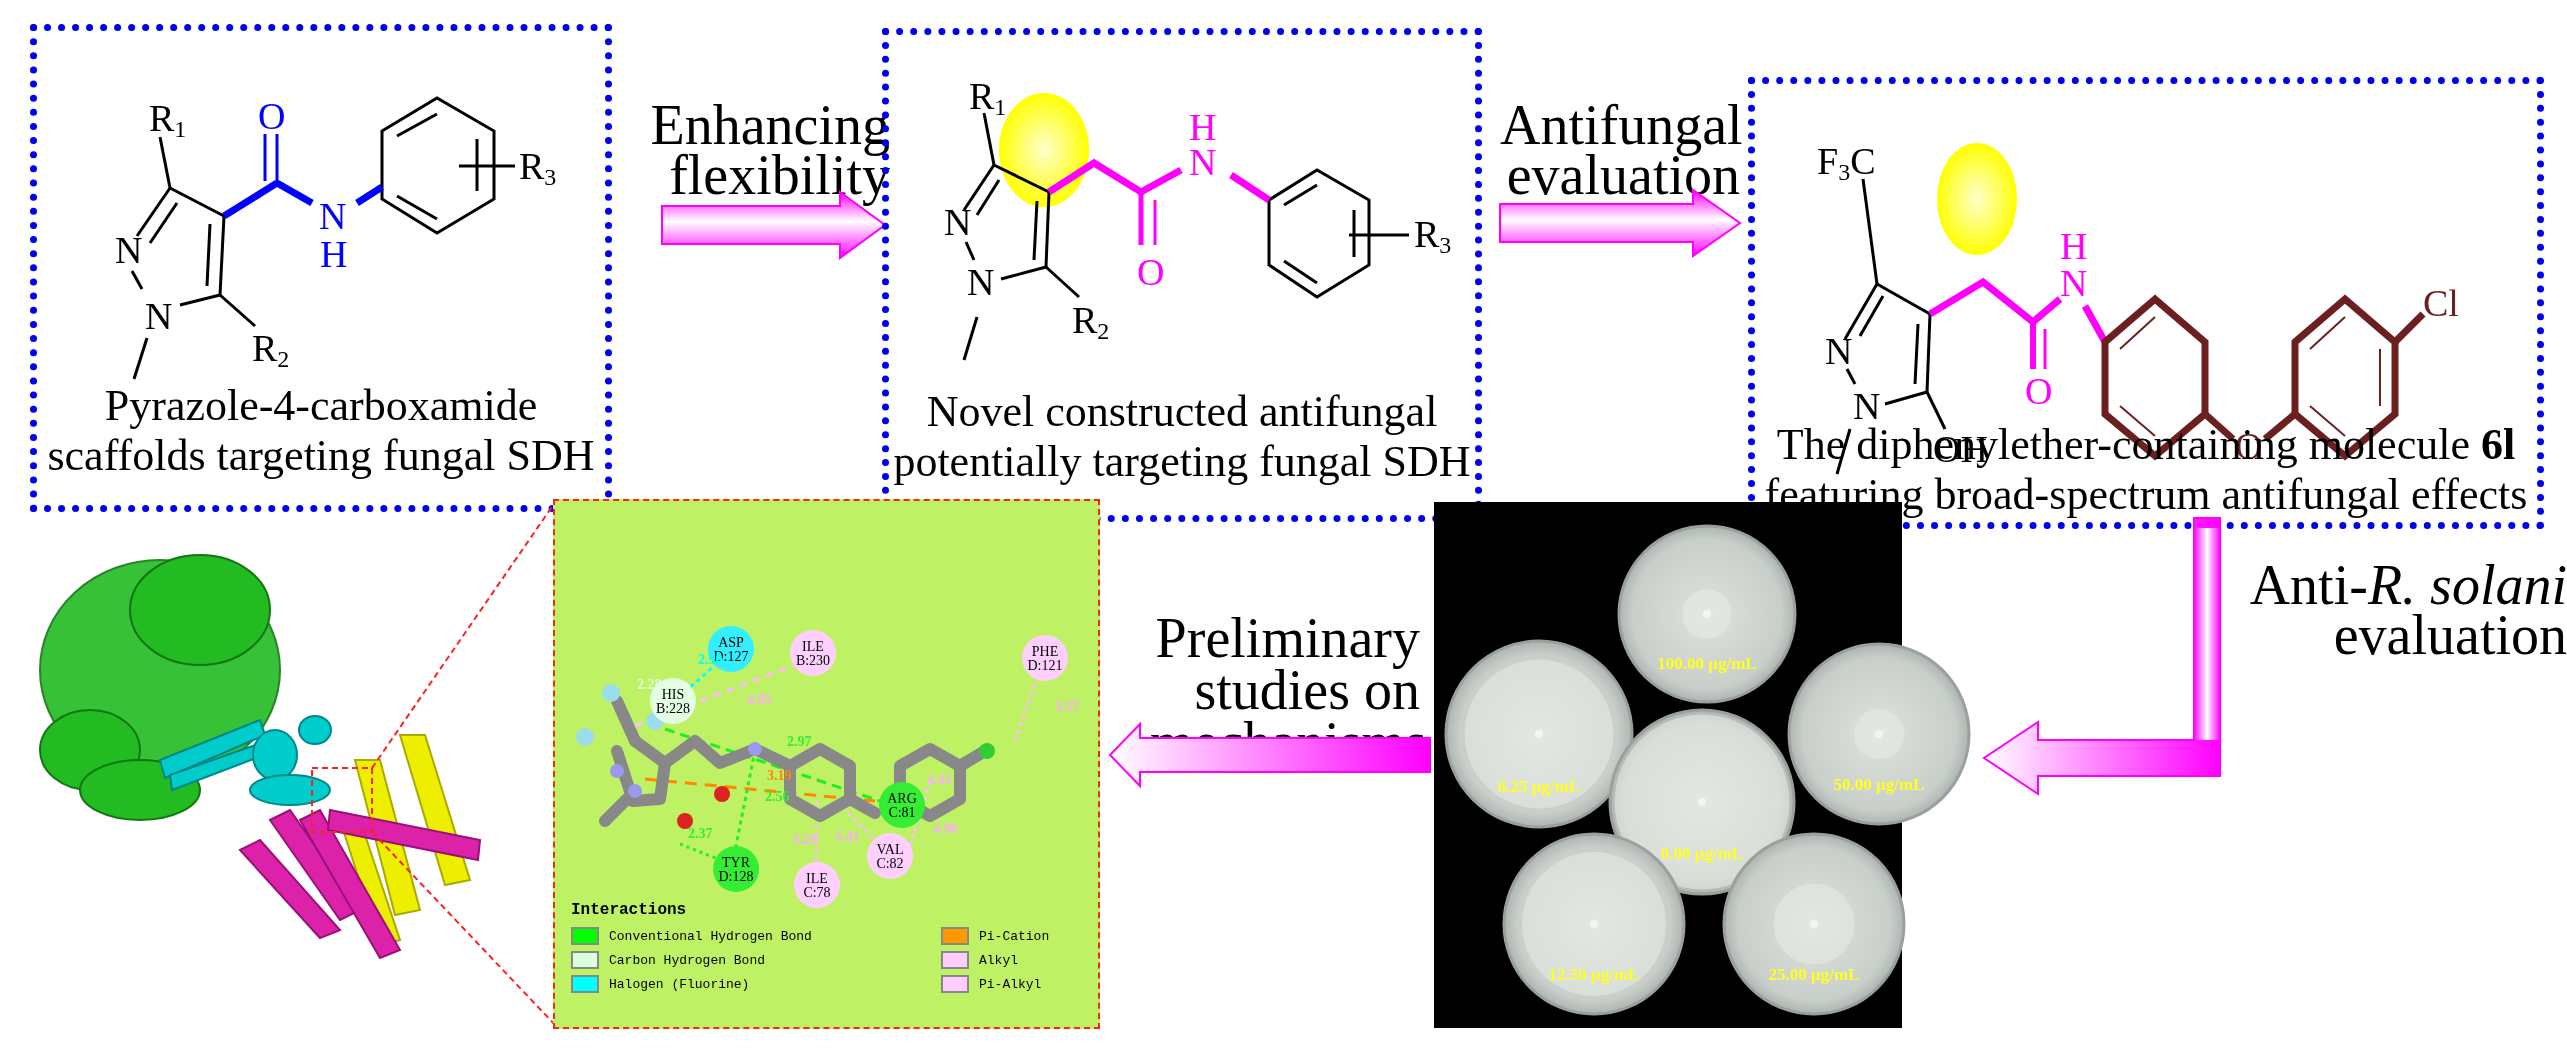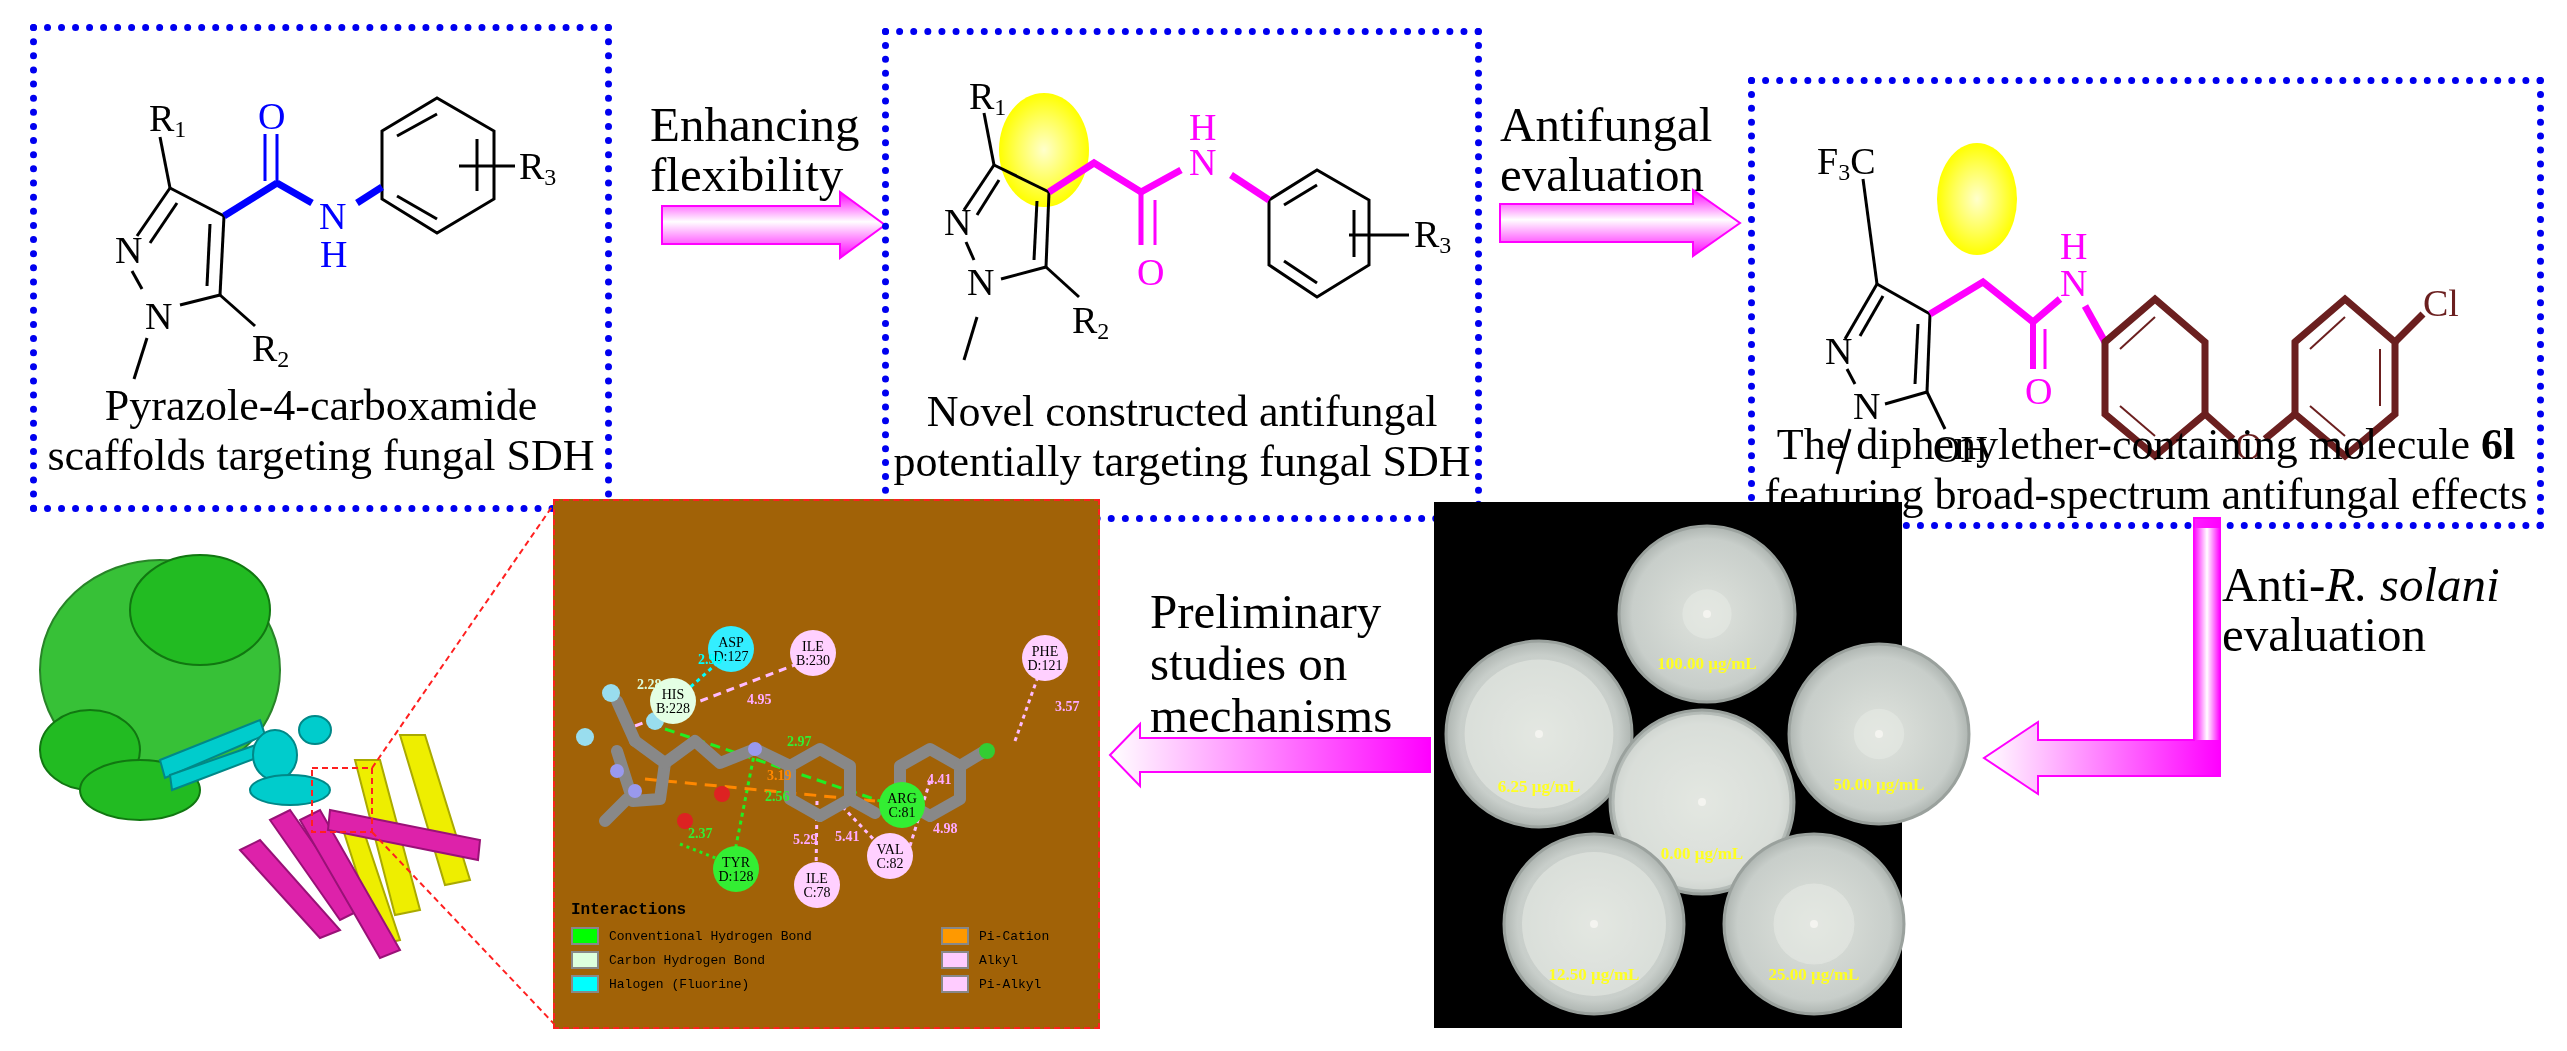--- a/index.html
+++ b/index.html
@@ -1,25 +1,25 @@
 <!DOCTYPE html>
 <html><head>
 <meta charset="utf-8">
 <style>
   html, body { margin:0; padding:0; background:#ffffff; }
   body { width:2567px; height:1051px; position:relative; overflow:hidden;
          font-family:"Liberation Serif","DejaVu Serif",serif; color:#000; }
   .dbox { position:absolute; border:7px dotted #0000f0; box-sizing:border-box; }
   .caption { position:absolute; left:0; right:0; text-align:center; font-size:44px; line-height:50px; }
-  .arrow-label { position:absolute; text-align:left; font-size:49px; line-height:50px; }
+  .arrow-label { position:absolute; text-align:right; font-size:56px; line-height:50px; }
   svg { position:absolute; overflow:visible; }
   .mol text { font-family:"Liberation Serif","DejaVu Serif",serif; }
   .photo { position:absolute; background:#000; }
   .plate-label { font-family:"Liberation Serif",serif; font-weight:bold; fill:#ffff22; }
-  .redbox { position:absolute; border:2px dashed #ff2020; box-sizing:border-box; background:#a16207; }
+  .redbox { position:absolute; border:2px dashed #ff2020; box-sizing:border-box; background:#bef264; }
   .legend { position:absolute; font-family:"Liberation Mono","DejaVu Sans Mono",monospace; font-size:13px; }
   .legend .title { font-weight:bold; font-size:16px; }
   .leg-item { position:absolute; display:flex; align-items:center; gap:10px; white-space:nowrap; }
   .swatch { width:24px; height:14px; border:2px solid #888; }
   .res text { font-family:"Liberation Serif",serif; font-size:14px; }
 </style>
 </head>
 <body>
 
 <svg width="0" height="0" style="position:absolute">
@@ -250,21 +250,21 @@
       </g>
       <g>
         <circle cx="380" cy="422" r="90" fill="url(#plateGrad)" stroke="#9aa19d" stroke-width="3"></circle>
         <circle cx="380" cy="422" r="40.5" fill="#e8ebe6" opacity="0.55"></circle>
         <circle cx="380" cy="422" r="4" fill="#f4f4f0"></circle>
         <text x="380" y="477.8" text-anchor="middle" font-size="17" class="plate-label">25.00 μg/mL</text>
       </g>
     </svg>
 </div>
 
-<div class="arrow-label" style="left:1150px;top:586px;width:270px;line-height:52px;">
+<div class="arrow-label" style="left:1150px;top:612px;width:270px;line-height:52px;">
   <div>Preliminary</div>
   <div>studies on</div>
   <div>mechanisms</div>
 </div>
 <svg width="330" height="70" style="left:1108px;top:720px;">
   <polygon points="322,18 322,52 32,52 32,66 2,35 32,4 32,18" fill="url(#arrowGradL)" stroke="#ff00ff" stroke-width="2"></polygon>
 </svg>
 
 <svg width="560" height="520" style="left:0;top:520px;">
   <g fill="#22bb22" stroke="#117711" stroke-width="2">

